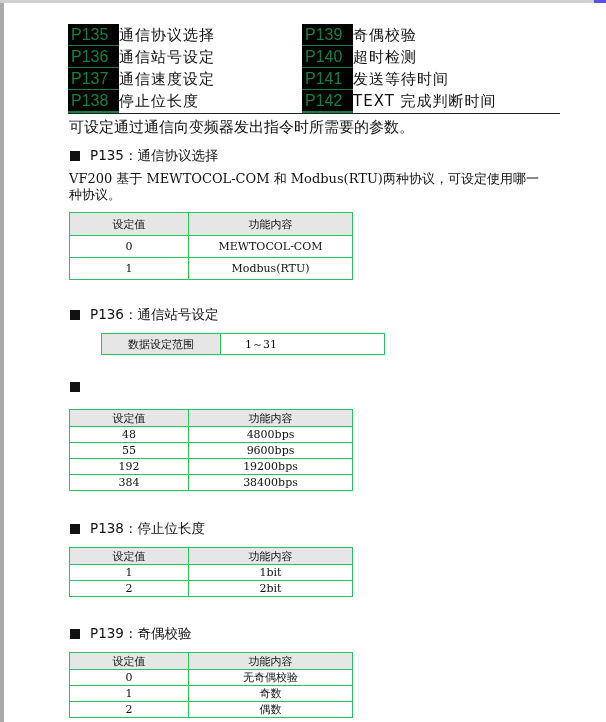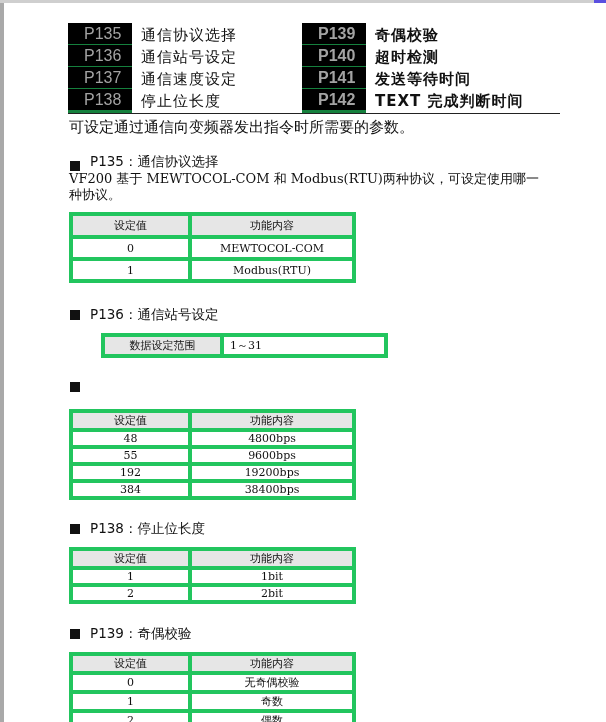--- a/index.html
+++ b/index.html
@@ -9,40 +9,40 @@
     font-family: "DejaVu Sans", "Liberation Sans", sans-serif;
     color: #111;
   }
   .left-strip { position: absolute; left: 0; top: 0; width: 4px; height: 722px; background: #a9a9a9; }
   .top-line { position: absolute; left: 0; top: 0; width: 606px; height: 3px; background: #cfcfcf; }
   .top-accent { position: absolute; right: 0; top: 0; width: 12px; height: 3px; background: #5a4fe0; }
 
   .param-header { position: absolute; left: 68px; top: 24px; width: 492px; }
   .param-col { position: absolute; top: 0; }
   .param-col.left { left: 0; }
-  .param-col.right { left: 234px; font-weight: bold; }
+  .param-col.right { left: 234px; }
   .param-row { display: flex; align-items: center; height: 22px; }
   .param-code {
-    background: #000; color: #a3a3a3; width: 48px; height: 21px; line-height: 21px;
-    font-family: "Liberation Sans", sans-serif; font-size: 16px; padding-left: 16px;
-    border-bottom: 4px solid #15803d;
-  }
-  .param-name { font-size: 15px; margin-left: 9px; letter-spacing: 1px; }
+    background: #000; color: #15803d; width: 48px; height: 21px; line-height: 21px;
+    font-family: "Liberation Sans", sans-serif; font-size: 16px; padding-left: 3px;
+    border-bottom: 2px solid #15803d;
+  }
+  .param-name { font-size: 15px; letter-spacing: 1px; }
   .header-rule { position: absolute; left: 0; top: 89px; width: 492px; height: 1px; background: #222; }
 
   .text { position: absolute; font-family: "DejaVu Serif", "Liberation Serif", serif; font-size: 13px; }
   .section-title {
     position: absolute; left: 70px; font-size: 13.5px;
     font-family: "DejaVu Sans", "Liberation Sans", sans-serif; display: flex; align-items: center;
   }
   .square { display: inline-block; width: 10px; height: 10px; background: #111; margin-right: 10px; }
 
   table.spec { position: absolute; left: 69px; border-collapse: collapse; font-size: 11px; }
   table.spec td, table.spec th {
-    border: 4px solid #22c55e; text-align: center; padding: 0;
+    border: 1px solid #22c55e; text-align: center; padding: 0;
     font-family: "DejaVu Serif", "Liberation Serif", serif; font-weight: normal;
   }
   table.spec th { background: #e6e6e6; font-family: "DejaVu Sans", sans-serif; font-size: 11px; }
   table.spec col.c1 { width: 119px; }
   table.spec col.c2 { width: 164px; }
 </style>
 </head>
 <body>
 
 <div class="left-strip"></div>
@@ -84,21 +84,21 @@
     <div class="param-row">
         <span class="param-code">P142</span>
         <span class="param-name">TEXT 完成判断时间</span>
       </div>
   </div>
   <div class="header-rule"></div>
 </div>
 
 <div class="text" style="left:69px; top:118px; font-family:'DejaVu Sans',sans-serif; font-size:15px;">可设定通过通信向变频器发出指令时所需要的参数。</div>
 
-<div class="section-title" style="top:153px;align-items:flex-end;">
+<div class="section-title" style="top:147px;">
     <span class="square"></span>
     <span>P135：通信协议选择</span>
   </div>
 <div class="text" style="left:69px; top:170px;">VF200 基于 MEWTOCOL-COM 和 Modbus(RTU)两种协议，可设定使用哪一</div>
 <div class="text" style="left:69px; top:186px;text-align:center;">种协议。</div>
 <table class="spec" style="top:212px;">
   <colgroup>
       <col class="c1">
       <col class="c2">
     </colgroup>
@@ -123,21 +123,21 @@
     <span>P136：通信站号设定</span>
   </div>
 <table class="spec" style="top:333px;margin-left:32px;">
   <colgroup>
       <col class="c1">
       <col class="c2">
     </colgroup>
   <tbody>
       <tr style="height:21px;">
     <th>数据设定范围</th>
-    <td style="text-align:left; padding-left:6px;">1～31</td>
+    <td style="text-align:left; padding-left:24px;">1～31</td>
   </tr>
 </tbody>
   </table>
 
 <div class="section-title" style="top:382px;">
     <span class="square"></span>
   </div>
 <table class="spec" style="top:409px;">
   <colgroup>
       <col class="c1">

